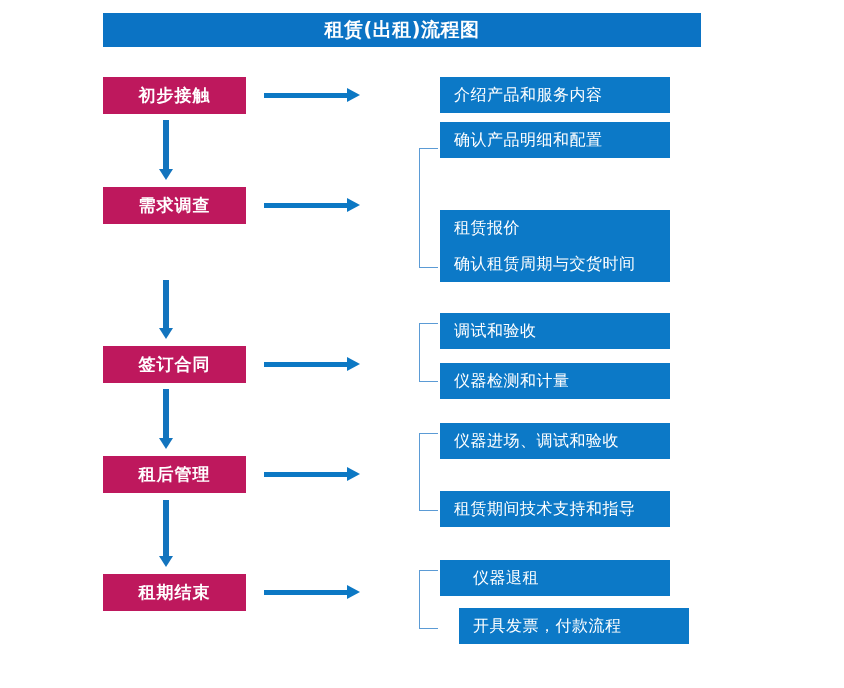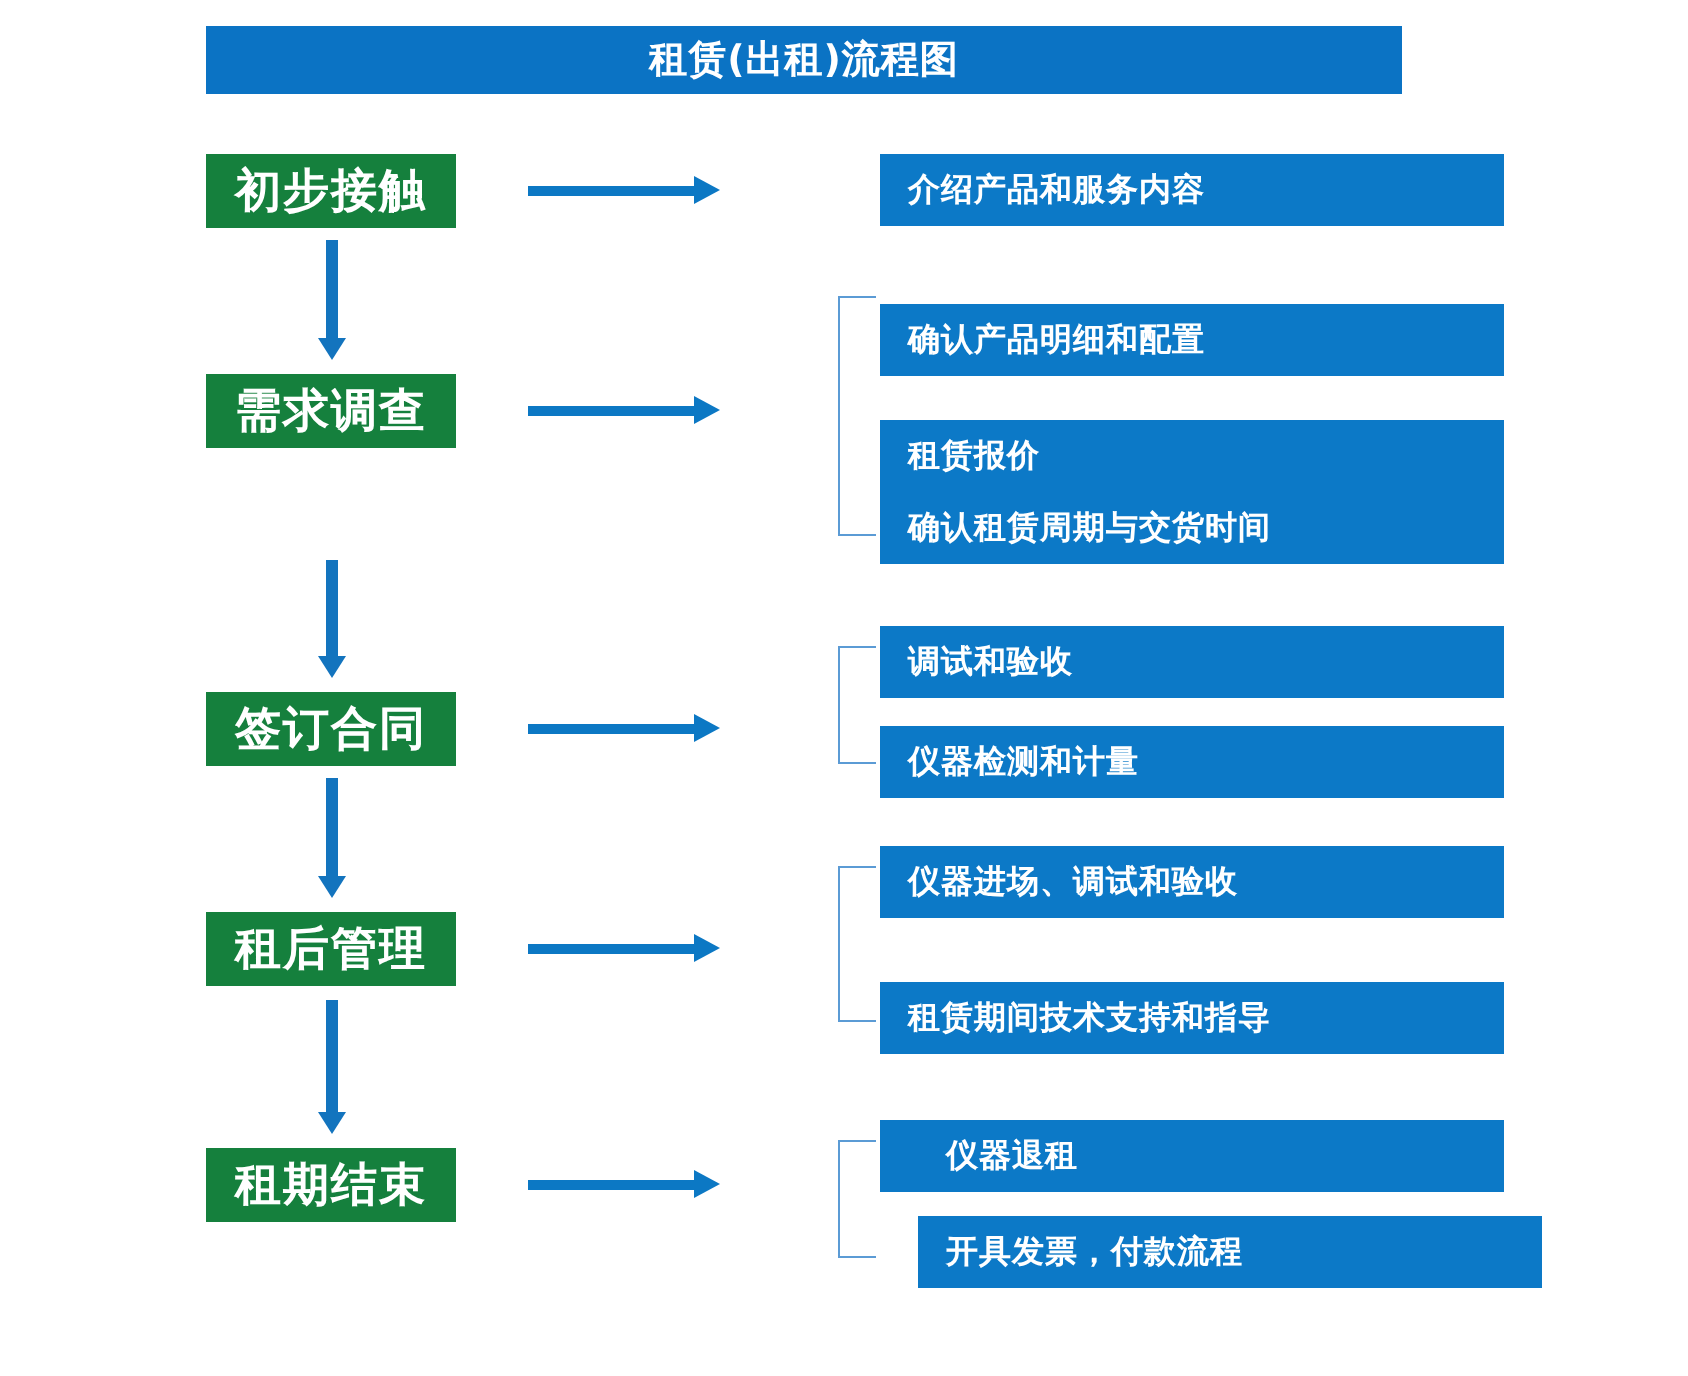--- a/index.html
+++ b/index.html
@@ -35,42 +35,42 @@
     display: flex;
     align-items: center;
     justify-content: center;
     letter-spacing: 0.5px;
   }
 
   
   .stage-box {
     position: absolute;
     left: 103px;
-    width: 125px;
+    width: 143px;
     height: 37px;
-    background: #15803d;
+    background: #be185d;
     color: #ffffff;
-    font-size: 23px;
+    font-size: 17px;
     font-weight: bold;
     display: flex;
     align-items: center;
     justify-content: center;
     letter-spacing: 1px;
   }
 
   
   .detail-box {
     position: absolute;
     left: 440px;
-    width: 312px;
+    width: 230px;
     height: 36px;
     background: #0C79C7;
     color: #ffffff;
     font-size: 16px;
-    font-weight: bold;
+    font-weight: normal;
     display: flex;
     align-items: center;
     padding-left: 14px;
     box-sizing: border-box;
     letter-spacing: 0.5px;
   }
 
   
   .h-arrow {
     position: absolute;
@@ -139,21 +139,21 @@
 
   <div class="title-bar">租赁(出租)流程图</div>
 
   <div class="stage-box" id="stage-0" style="top: 77px;">初步接触</div>
   <div class="stage-box" id="stage-1" style="top: 187px;">需求调查</div>
   <div class="stage-box" id="stage-2" style="top: 346px;">签订合同</div>
   <div class="stage-box" id="stage-3" style="top: 456px;">租后管理</div>
   <div class="stage-box" id="stage-4" style="top: 574px;">租期结束</div>
 
   <div class="detail-box" id="detail-0" style="top: 77px;">介绍产品和服务内容</div>
-  <div class="detail-box" id="detail-1" style="top: 152px;">确认产品明细和配置</div>
+  <div class="detail-box" id="detail-1" style="top: 122px;">确认产品明细和配置</div>
   <div class="detail-box" id="detail-2" style="top: 186px; margin-top: 24px;">租赁报价</div>
   <div class="detail-box" id="detail-3" style="top: 246px;">确认租赁周期与交货时间</div>
   <div class="detail-box" id="detail-4" style="top: 313px;">调试和验收</div>
   <div class="detail-box" id="detail-5" style="top: 363px;">仪器检测和计量</div>
   <div class="detail-box" id="detail-6" style="top: 423px;">仪器进场、调试和验收</div>
   <div class="detail-box" id="detail-7" style="top: 491px;">租赁期间技术支持和指导</div>
   <div class="detail-box" id="detail-8" style="top: 560px; padding-left: 33px;">仪器退租</div>
   <div class="detail-box" id="detail-9" style="top: 608px; margin-left: 19px;">开具发票，付款流程</div>
 
   <div class="h-arrow" id="harrow-0" style="top: 88px;">

